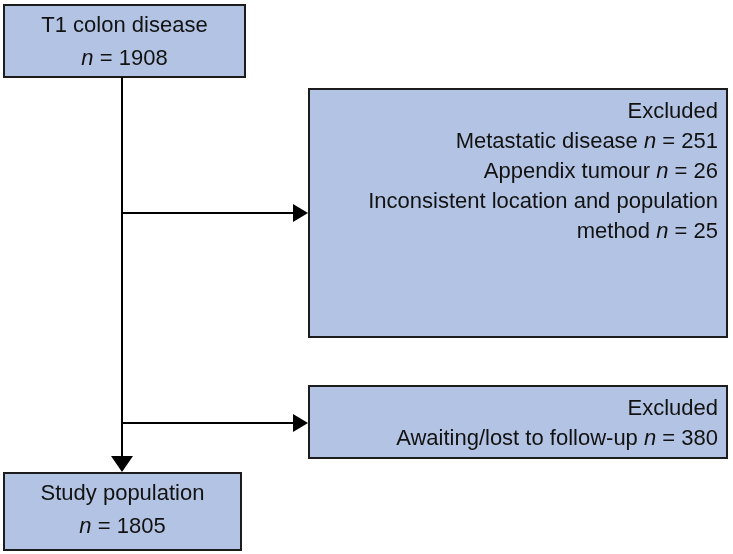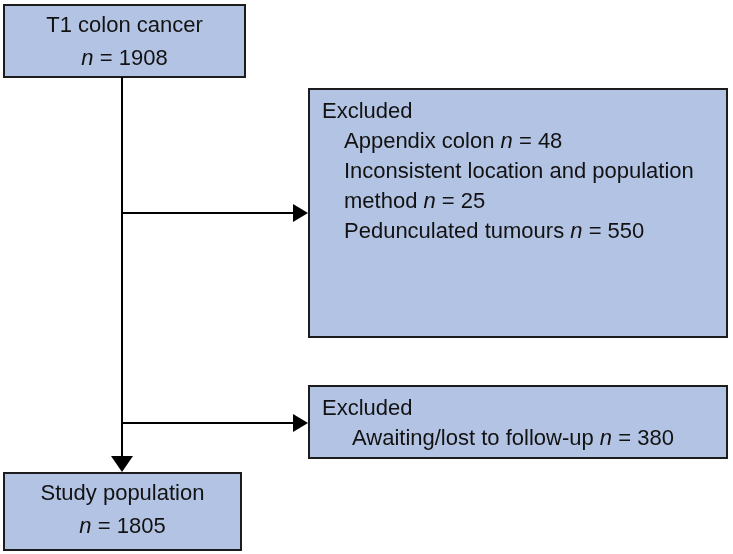--- a/index.html
+++ b/index.html
@@ -15,20 +15,21 @@
     font-family: "Liberation Sans", sans-serif;
     color: #121212;
     overflow: hidden;
   }
   .box {
     position: absolute;
     background: #b3c3e3;
     border: 2px solid #1c1c1c;
     box-sizing: border-box;
     font-size: 22px;
+    text-align: right;
   }
   .box.centered {
     text-align: center;
     line-height: 33px;
     padding-top: 2px;
   }
   #box-top    { left: 3px;   top: 4px;   width: 243px; height: 74px; }
   #box-bottom { left: 3px;   top: 472px; width: 239px; height: 79px; }
   #box-excluded-main {
     left: 308px; top: 88px;  width: 420px; height: 250px;
@@ -77,38 +78,38 @@
     border-right: 11px solid transparent;
     border-top: 16px solid #000000;
   }
 </style>
 </head>
 <body>
 
 <div id="figure">
 
   <div class="box centered" id="box-top">
-    <div><span>T1 colon cancer</span></div>
+    <div><span>T1 colon disease</span></div>
     <div><span class="n-italic">n</span><span> = 1908</span></div>
   </div>
 
   <div class="vline"></div>
   <div class="arrowhead-down"></div>
 
   <div class="hline" id="hline-1"></div>
   <div class="arrowhead-right" id="arrowhead-1"></div>
 
   <div class="hline" id="hline-2"></div>
   <div class="arrowhead-right" id="arrowhead-2"></div>
 
   <div class="box" id="box-excluded-main">
     <div>Excluded</div>
-    <div class="excl-item"><span>Appendix colon </span><span class="n-italic">n</span><span> = 48</span></div>
+    <div class="excl-item"><span>Metastatic disease </span><span class="n-italic">n</span><span> = 251</span></div>
+    <div class="excl-item"><span>Appendix tumour </span><span class="n-italic">n</span><span> = 26</span></div>
     <div class="excl-item"><span>Inconsistent location and population method </span><span class="n-italic">n</span><span> = 25</span></div>
-    <div class="excl-item"><span>Pedunculated tumours </span><span class="n-italic">n</span><span> = 550</span></div>
   </div>
 
   <div class="box" id="box-excluded-followup">
     <div>Excluded</div>
     <div class="excl-item"><span>Awaiting/lost to follow-up </span><span class="n-italic">n</span><span> = 380</span></div>
   </div>
 
   <div class="box centered" id="box-bottom">
     <div><span>Study population</span></div>
     <div><span class="n-italic">n</span><span> = 1805</span></div>

